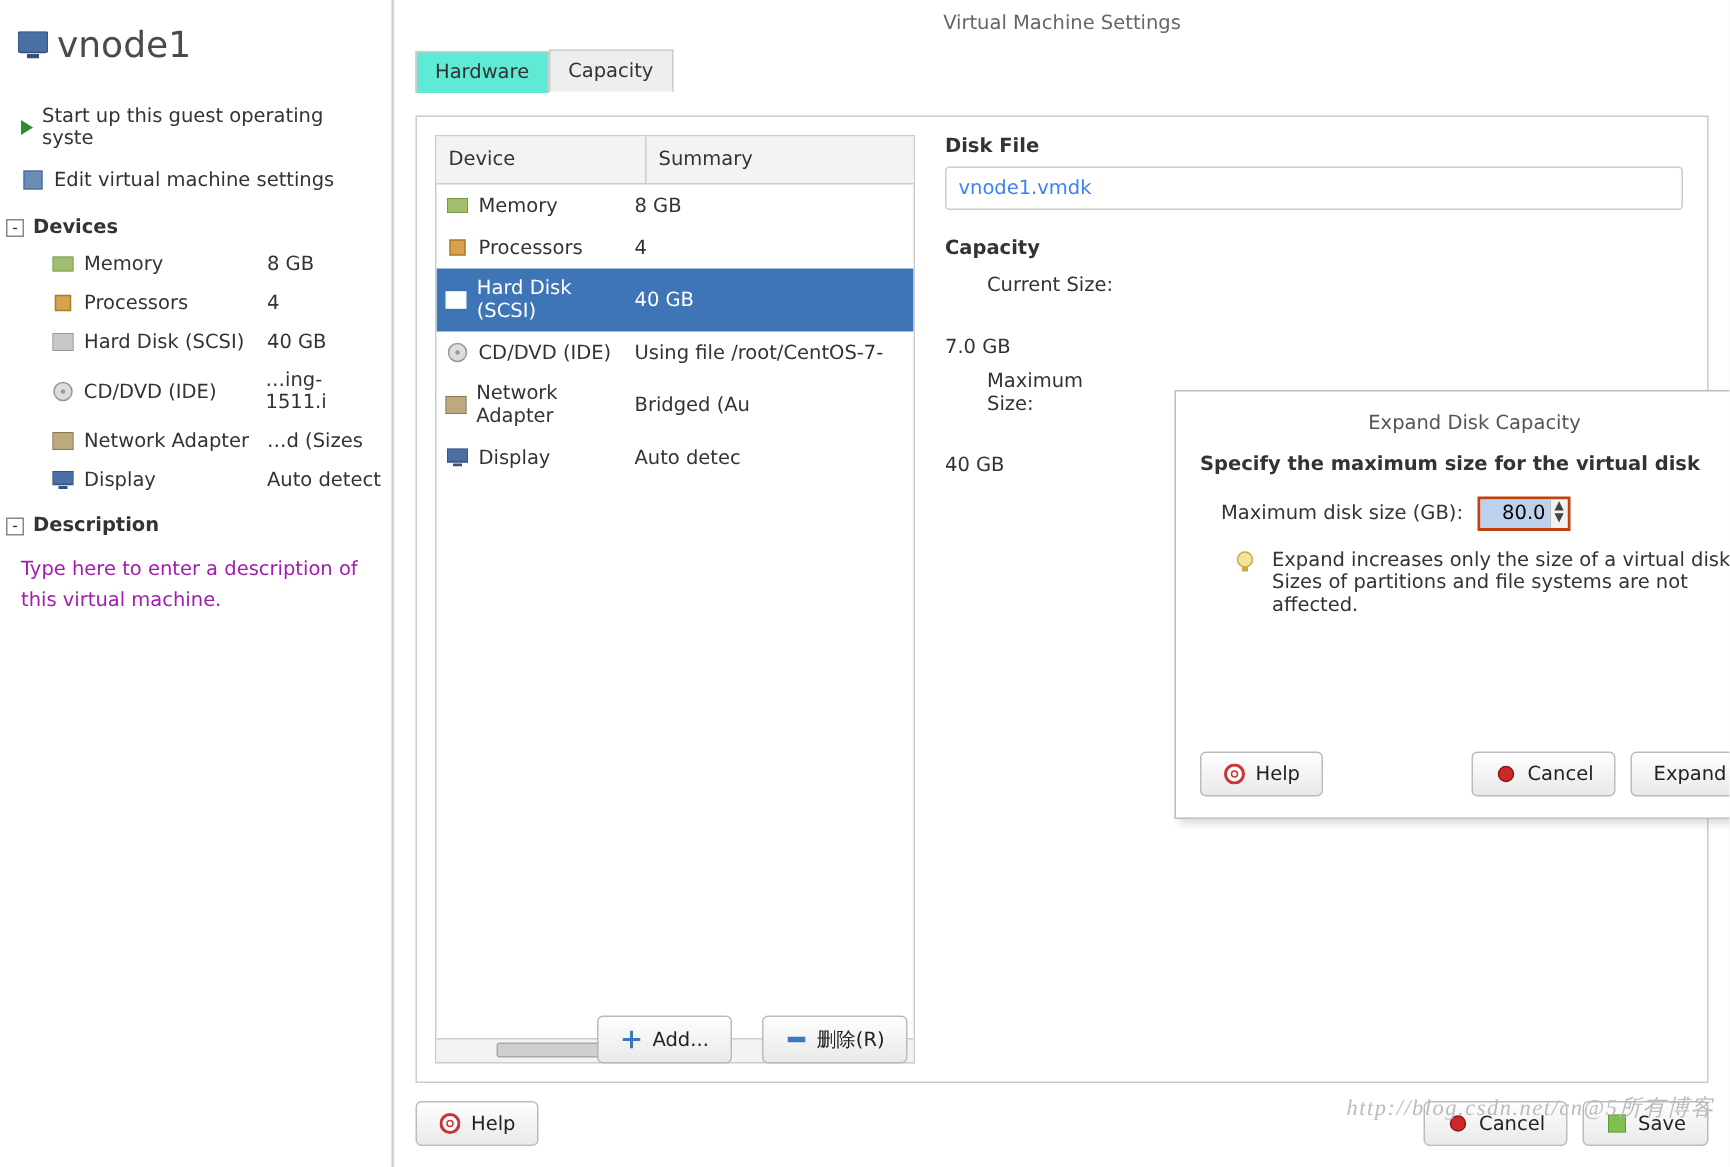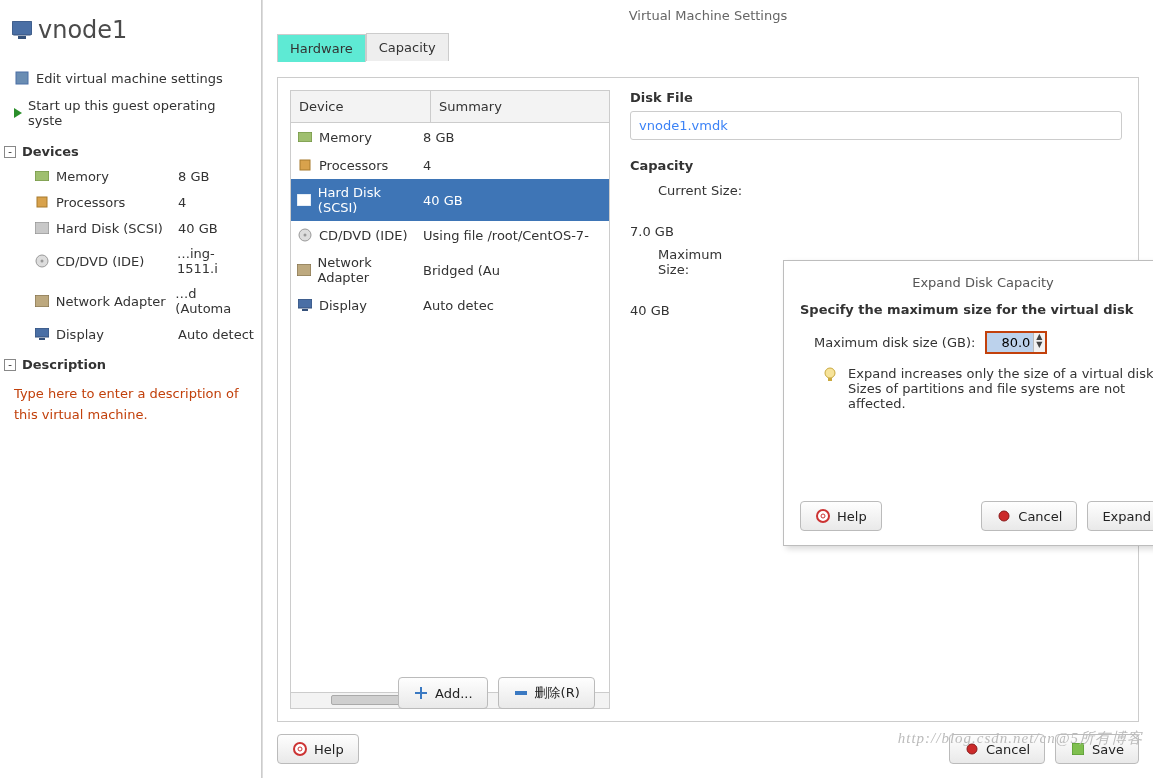--- a/index.html
+++ b/index.html
@@ -76,21 +76,21 @@
     display: flex;
     align-items: center;
     gap: 6px;
     padding: 5px 6px 5px 34px;
     font-size: 13px;
   }
   .dev-row .dev-name { width: 116px; }
   .dev-row .dev-val { color: #333; }
   .desc-text {
     padding: 8px 14px;
-    color: #c2410c;
+    color: #a21caf;
     font-size: 13px;
     line-height: 1.6;
   }
 
   
   .right {
     flex: 1;
     position: relative;
     background: #fff;
     border-left: 1px solid #ddd;
@@ -248,21 +248,21 @@
     color: #222;
     justify-content: center;
   }
   .btn svg { display:block; }
 
   .midline-buttons {
     position: absolute;
     left: 120px;
     bottom: 12px;
     display: flex;
-    gap: 10px;
+    gap: 20px;
   }
 
   
   .modal {
     position: absolute;
     left: 520px;
     top: 260px;
     width: 400px;
     background: #fff;
     border: 1px solid #bdbdbd;
@@ -357,30 +357,30 @@
       <span class="ic">
         <svg width="20" height="18">
             <rect x="0" y="0" width="20" height="14" rx="2" fill="#4a6fa5" stroke="#35517a"></rect>
             <rect x="6" y="15" width="8" height="3" fill="#35517a"></rect>
           </svg>
       </span>
       <span class="vm-title-text">vnode1</span>
     </div>
 
     <div class="sidebar-action">
+      <span class="tri"></span>
+      <span>Start up this guest operating syste</span>
+    </div>
+    <div class="sidebar-action">
       <span class="ic">
         <svg width="14" height="14">
             <rect x="1" y="1" width="12" height="12" fill="#6a8db3" stroke="#4a6fa5"></rect>
           </svg>
       </span>
       <span>Edit virtual machine settings</span>
-    </div>
-    <div class="sidebar-action">
-      <span class="tri"></span>
-      <span>Start up this guest operating syste</span>
     </div>
 
     <div class="sb-section">
       <span class="minus">-</span>
       <span class="sb-section-label">Devices</span>
     </div>
 
     <div class="dev-row">
       <span class="ic">
           <svg width="14" height="10">
@@ -418,21 +418,21 @@
       <span class="dev-name">CD/DVD (IDE)</span>
       <span class="dev-val">…ing-1511.i</span>
     </div>
     <div class="dev-row">
       <span class="ic">
           <svg width="14" height="12">
             <rect width="14" height="12" fill="#bda97f" stroke="#7a6a4a"></rect>
           </svg>
         </span>
       <span class="dev-name">Network Adapter</span>
-      <span class="dev-val">…d (Automa</span>
+      <span class="dev-val">…d (Sizes</span>
     </div>
     <div class="dev-row">
       <span class="ic">
           <svg width="14" height="12">
             <rect width="14" height="9" fill="#4a6fa5" stroke="#35517a"></rect>
             <rect x="4" y="10" width="6" height="2" fill="#35517a"></rect>
           </svg>
         </span>
       <span class="dev-name">Display</span>
       <span class="dev-val">Auto detect</span>

